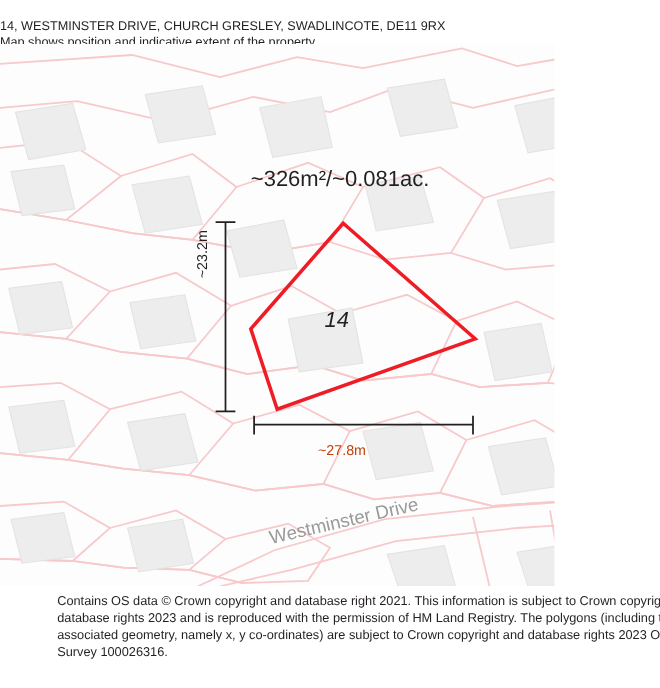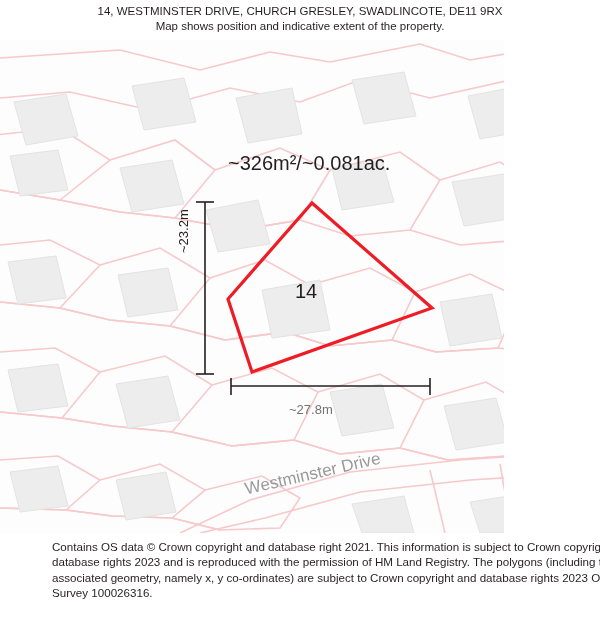--- a/index.html
+++ b/index.html
@@ -19,22 +19,21 @@
     width: 600px;
     height: 625px;
   }
   
   .header {
     position: absolute;
     top: 0;
     left: 0;
     width: 600px;
     height: 40px;
-    text-align: center;
-    padding-top: 4px;
+    padding-top: 17px;
     box-sizing: border-box;
   }
   .header-title {
     font-size: 11.5px;
     line-height: 15px;
     color: #231f20;
   }
   .header-sub {
     font-size: 11.5px;
     line-height: 15px;
@@ -61,37 +60,38 @@
     font-size: 20px;
     color: #231f20;
     white-space: nowrap;
   }
   .plot-number {
     position: absolute;
     left: 295px;
     top: 240px;
     font-size: 20px;
     color: #231f20;
+    font-style: italic;
   }
   .dim-vertical {
     position: absolute;
     left: 176px;
     top: 213px;
     font-size: 13px;
     color: #231f20;
     transform: rotate(-90deg);
     transform-origin: left top;
     white-space: nowrap;
   }
   .dim-horizontal {
     position: absolute;
     left: 289px;
     top: 362px;
     font-size: 13px;
-    color: #737373;
+    color: #c2410c;
     white-space: nowrap;
   }
   .street-label {
     position: absolute;
     left: 243px;
     top: 440px;
     font-size: 17px;
     color: #9a9a9a;
     transform: rotate(-13deg);
     transform-origin: left top;

